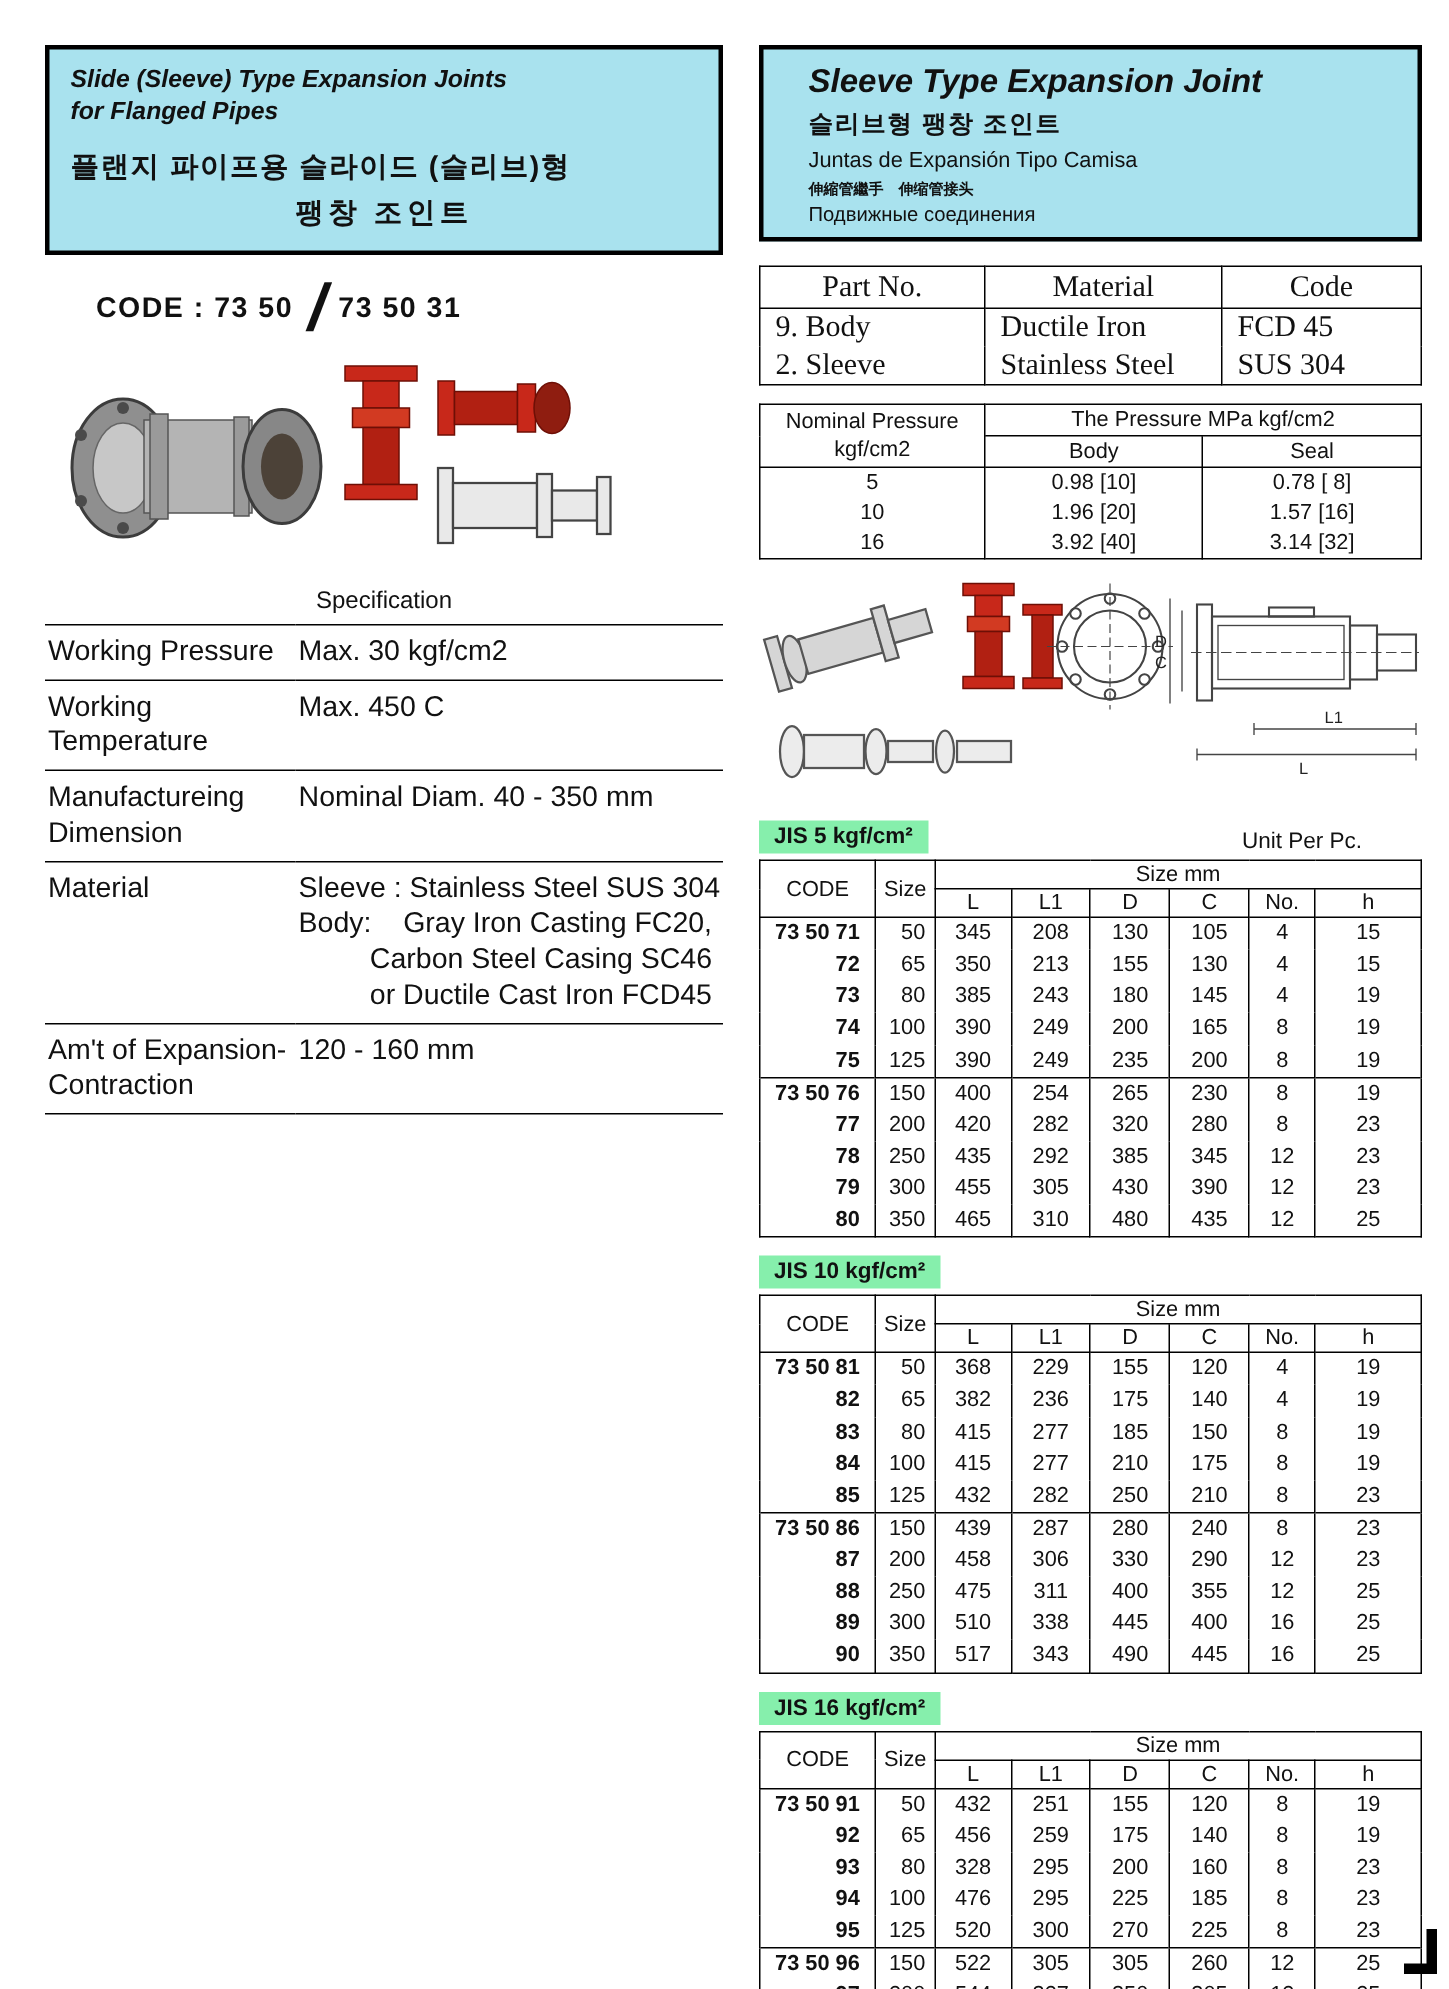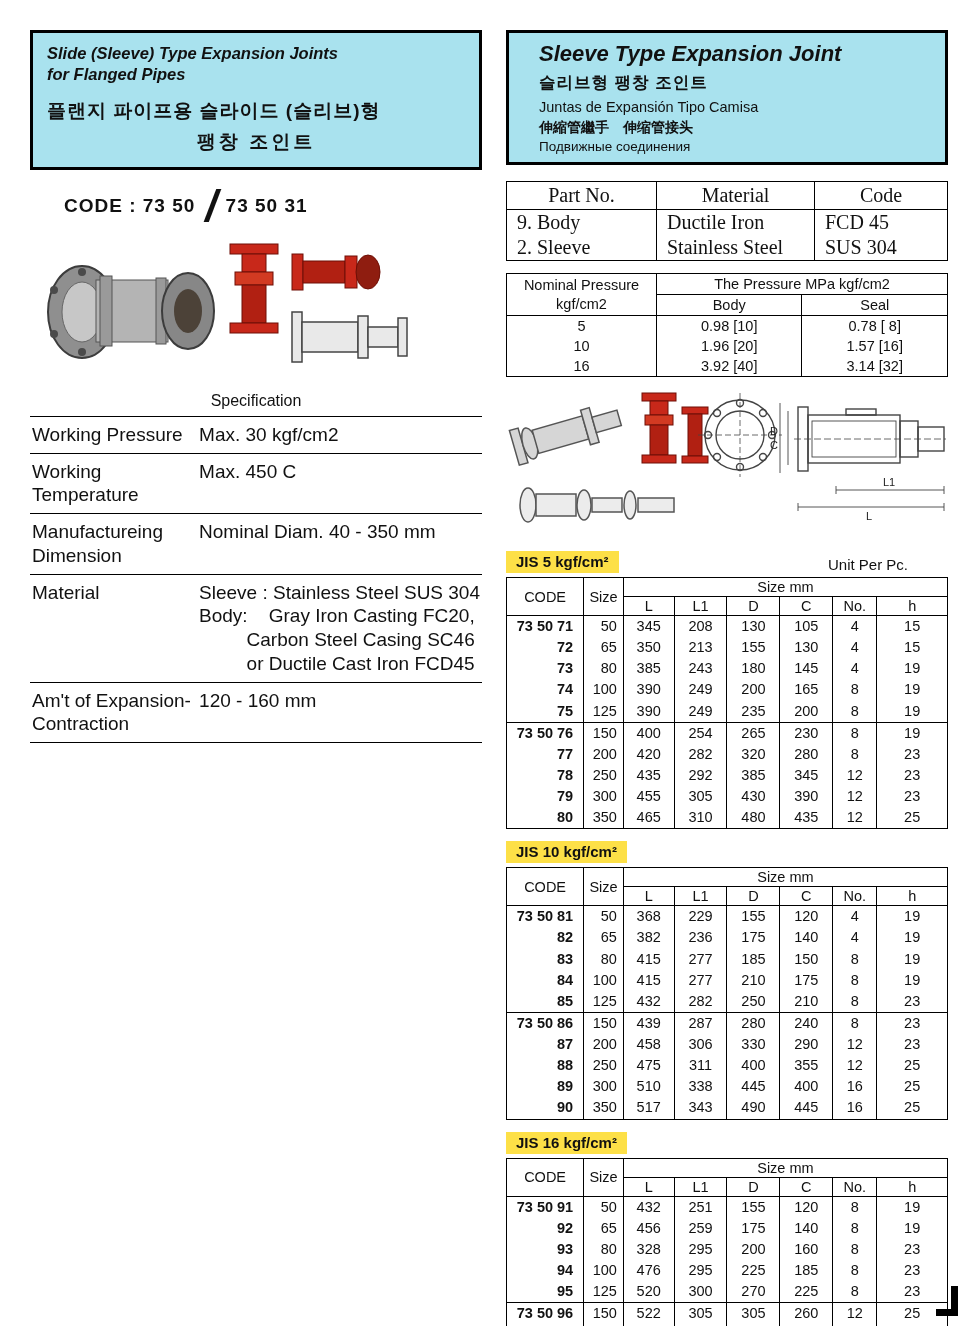--- a/index.html
+++ b/index.html
@@ -15,21 +15,21 @@
   
   .hdr-box { border:3px solid #000; background:#a9e2ee; padding:10px 14px 12px; min-height:128px; }
   .hdr-title div { font-style:italic; font-weight:bold; font-size:16.5px; line-height:1.3; }
   .hdr-kr1 { font-weight:bold; font-size:19px; margin-top:12px; letter-spacing:1px; }
   .hdr-kr2 { font-weight:bold; font-size:19px; text-align:center; margin-top:5px; letter-spacing:3px; }
 
   .hdr-box-r { padding:8px 10px 8px 30px; min-height:128px; }
   .r-title { font-style:italic; font-weight:bold; font-size:22px; }
   .r-kr { font-weight:bold; font-size:16.5px; margin-top:5px; letter-spacing:1px; }
   .r-es { font-size:14.5px; margin-top:5px; }
-  .r-zh { font-size:14px; font-weight:bold; margin-top:4px; }
+  .r-zh { font-size:10px; font-weight:bold; margin-top:4px; }
   .r-ru { font-size:13.5px; margin-top:2px; }
 
   
   .code-line { display:flex; align-items:center; margin:14px 0 4px 34px; font-weight:bold; height:44px; }
   .code-prefix, .code-suffix { font-size:19px; letter-spacing:1px; }
   .code-slash { font-size:44px; font-weight:bold; font-style:italic; line-height:0.85; margin:0 8px 0 10px; }
 
   
   .left-images  { width:452px; height:150px; margin-top:4px; }
   .right-images { width:442px; height:152px; margin-top:10px; }
@@ -53,21 +53,21 @@
   
   table.press { width:100%; border-collapse:collapse; font-size:14.5px; margin-top:12px; text-align:center; }
   .press td { padding:2px 4px; }
   td.p-nom { width:150px; border:1.6px solid #000; line-height:1.25; }
   td.p-hdr, td.p-sub { border:1.6px solid #000; }
   .p-data td { border-left:1.6px solid #000; border-right:1.6px solid #000; }
   .press tr.p-last td { border-bottom:1.6px solid #000; }
 
   
   .badge-row { display:flex; justify-content:space-between; align-items:flex-end; margin:12px 0 4px; }
-  .badge { background:#fde047; font-weight:bold; font-size:15px; padding:2px 10px 3px; display:inline-block; }
+  .badge { background:#86efac; font-weight:bold; font-size:15px; padding:2px 10px 3px; display:inline-block; }
   .unit { font-size:15px; padding-right:40px; }
   table.jis { width:100%; border-collapse:collapse; font-size:14.5px; }
   .jis thead th { border:1.6px solid #000; font-weight:normal; padding:1px 2px; font-size:14.5px; }
   .jis tbody td { border-left:1.6px solid #000; border-right:1.6px solid #000; padding:1px 4px; text-align:center; line-height:1.32; }
   .jis tbody tr.group-start td { border-top:1.6px solid #000; }
   .jis tbody tr:last-child td { border-bottom:1.6px solid #000; }
   .jis td.c0 { text-align:right; padding-right:10px; font-weight:bold; }
   .jis td.c1 { text-align:right; padding-right:6px; }
 
   

